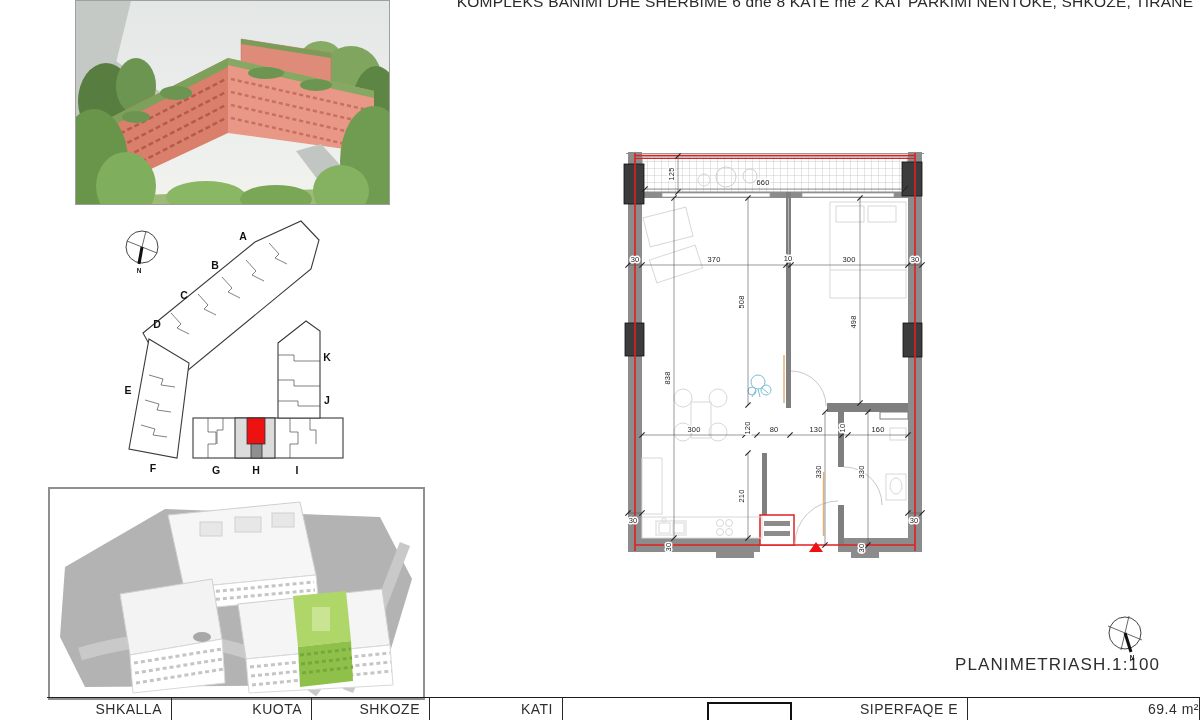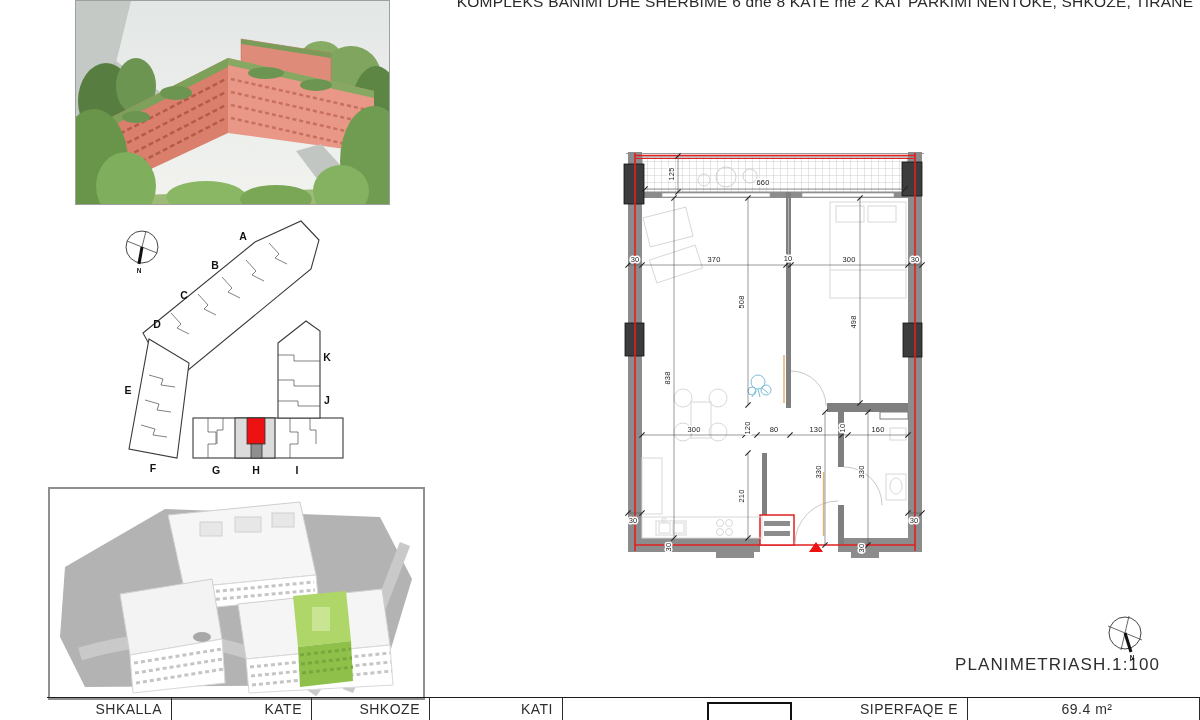--- a/index.html
+++ b/index.html
@@ -372,21 +372,21 @@
   <svg class="abs" style="left:1103px;top:612px" viewBox="0 0 50 52" width="50" height="52">
     <circle cx="22" cy="21" r="16" fill="none" stroke="#444" stroke-width="1"></circle>
     <line x1="5" y1="14" x2="39" y2="28" stroke="#444" stroke-width=".8"></line>
     <line x1="26" y1="4" x2="18" y2="38" stroke="#444" stroke-width=".8"></line>
     <line x1="22" y1="21" x2="28" y2="40" stroke="#111" stroke-width="3"></line>
     <text class="nlb" x="29" y="48" text-anchor="middle">N</text>
   </svg>
 
   <div class="abs sheet-footer">
     <div class="fcell fr" style="left:0;width:125px">SHKALLA</div>
-    <div class="fcell fr" style="left:125px;width:140px">KATE</div>
+    <div class="fcell fr" style="left:125px;width:140px">KUOTA</div>
     <div class="fcell fr" style="left:265px;width:118px">SHKOZE</div>
     <div class="fcell fr" style="left:383px;width:133px">KATI</div>
     <div class="type-box"></div>
     <div class="fcell fr" style="left:745px;width:176px">SIPERFAQE E APARTAMENTIT</div>
-    <div class="fcell" style="left:921px;width:232px;text-align:center;padding-left:7px">69.4 m²</div>
+    <div class="fcell" style="left:921px;width:232px;text-align:right;padding-left:7px">69.4 m²</div>
   </div>
 
 </div>
 
 </body></html>

